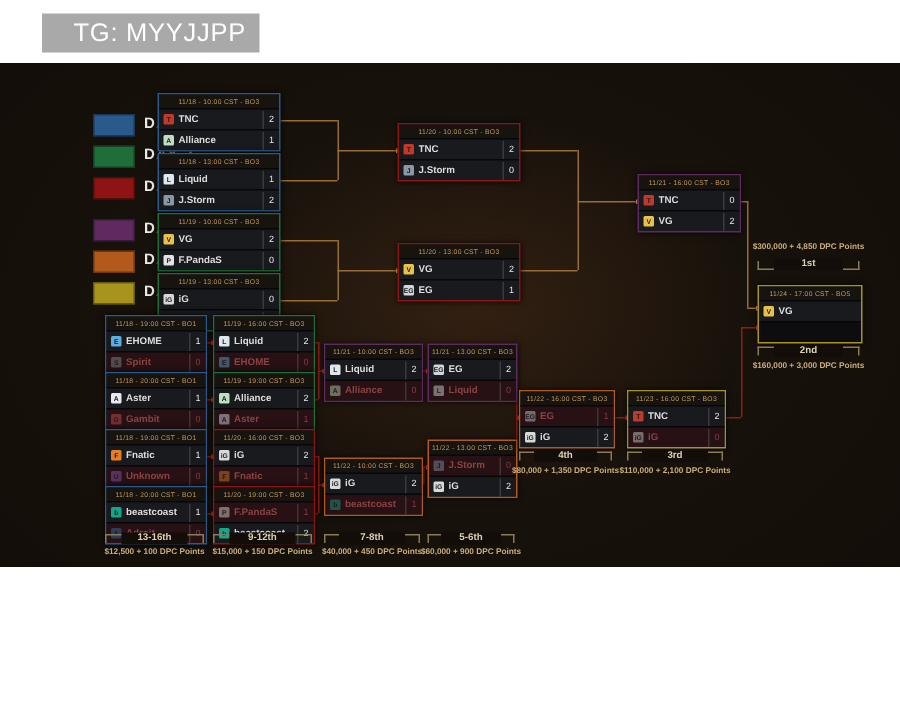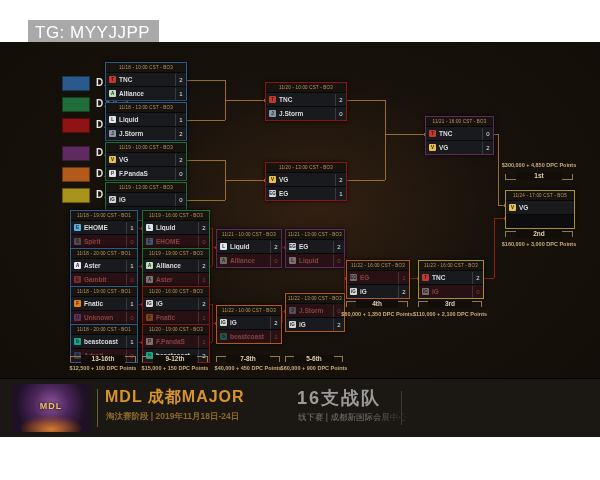--- a/index.html
+++ b/index.html
@@ -1,21 +1,21 @@
 <!DOCTYPE html>
 <html><head>
 <meta charset="utf-8">
 <style>
   html,body{margin:0;padding:0;background:#ddd;}
   .stage{position:relative;width:600px;height:480px;background:#ffffff;overflow:hidden;
          font-family:"Liberation Sans","DejaVu Sans",sans-serif;}
   .abs{position:absolute;}
   
-  .tg-box{left:28px;top:20px;width:124px;height:26px;background:#a9a9a9;color:#fff;
-          font-size:17px;line-height:26px;padding-left:7px;letter-spacing:.5px;}
+  .tg-box{left:28px;top:9px;width:124px;height:26px;background:#a9a9a9;color:#fff;
+          font-size:17px;line-height:26px;padding-left:21px;letter-spacing:.5px;}
   
   .dark{left:0;top:42px;width:600px;height:336px;
     background:
       radial-gradient(ellipse 260px 180px at 53% 48%, rgba(120,66,28,.25), rgba(0,0,0,0) 70%),
       radial-gradient(ellipse 560px 380px at 50% 50%, #1c150e, #120d08 78%);
   }
   
   .leg-item{left:62px;height:13px;}
   .leg-sq{position:absolute;left:0;top:0;width:26px;height:13px;border:1px solid rgba(0,0,0,.4);}
   .leg-lab{position:absolute;left:34px;top:0;color:#e9e9e9;font-size:10px;font-weight:bold;
@@ -513,27 +513,15 @@
 
   <div class="prize" style="left:483px;top:162px;width:112px">$300,000 + 4,850 DPC Points</div>
   <div class="brk flip" style="left:505px;top:174px;width:66px">
       <span>1st</span>
     </div>
   <div class="brk" style="left:505px;top:231px;width:66px">
       <span>2nd</span>
     </div>
   <div class="prize" style="left:483px;top:241px;width:112px">$160,000 + 3,000 DPC Points</div>
 
-  <div class="abs banner">
-    <div class="blogo">
-      <div class="flame"></div>
-      <div class="mdl">MDL</div>
-    </div>
-    <div class="bdiv" style="left:97px"></div>
-    <div class="btitle">MDL 成都MAJOR</div>
-    <div class="bsub">淘汰赛阶段 | 2019年11月18日-24日</div>
-    <div class="bteams">16支战队</div>
-    <div class="bteams-sub">线下赛 | 成都新国际会展中心</div>
-    <div class="bdiv2"></div>
-  </div>
 
 
 </div>
 
 </body></html>

